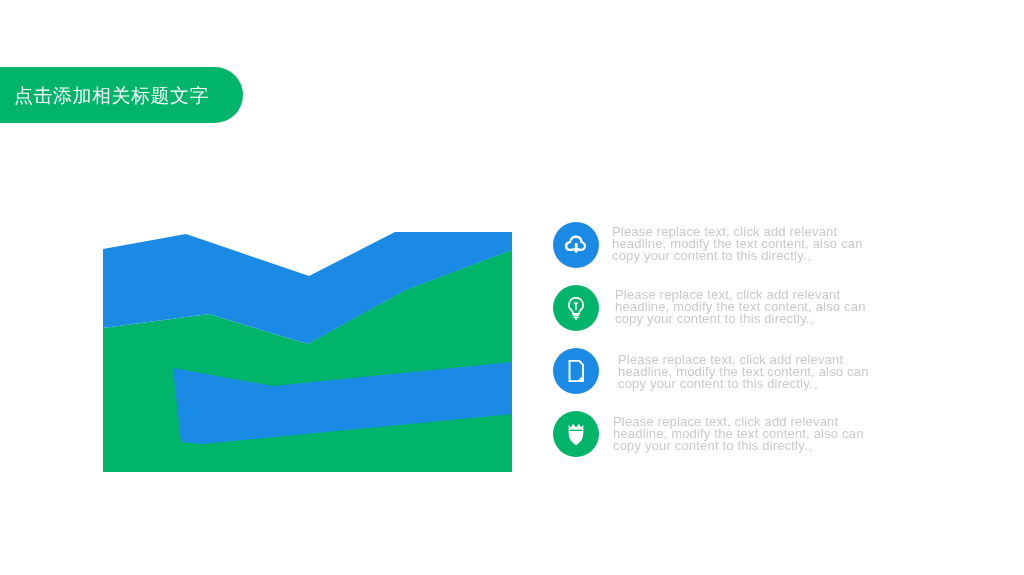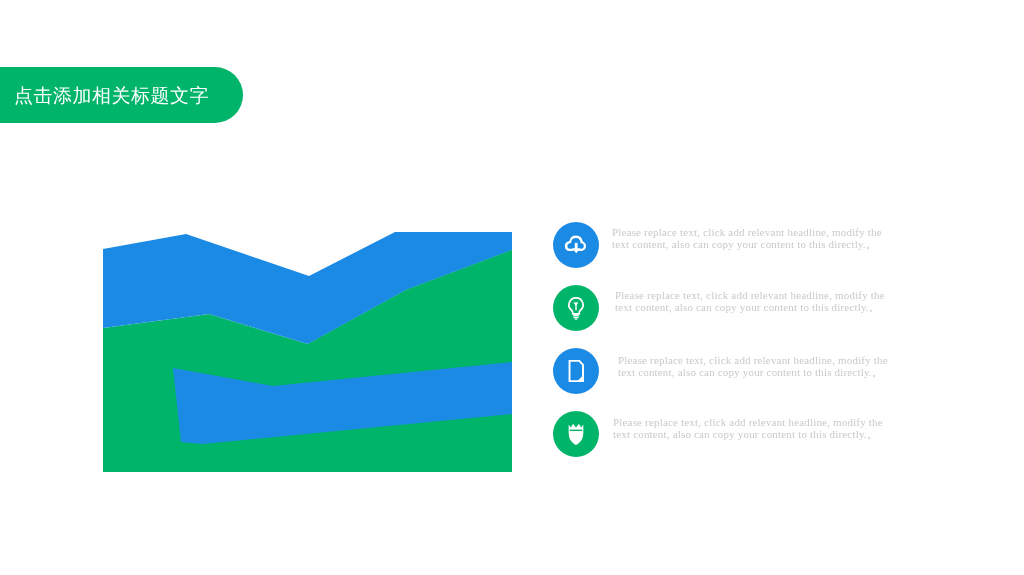--- a/index.html
+++ b/index.html
@@ -79,26 +79,26 @@
     align-items: center;
     justify-content: center;
   }
   .item-icon svg { display: block; }
   .icon-blue  { background: #1b8ae5; }
   .icon-green { background: #00b46a; }
 
   .item-text {
     position: absolute;
     top: 14px;
-    font-size: 11px;
+    font-size: 13px;
     line-height: 12px;
     color: #c9c9c9;
     letter-spacing: 0.18px;
     width: 276px;
-    font-family: Liberation Serif, serif;
+    font-family: Liberation Sans, sans-serif;
   }
   
   .item-1 .item-text { left: 59px;  top: 14px; }
   .item-2 .item-text { left: 62px;  top: 14px; }
   .item-3 .item-text { left: 65px;  top: 16px; }
   .item-4 .item-text { left: 60px;  top: 15px; }
 </style>
 </head>
 <body>
 

